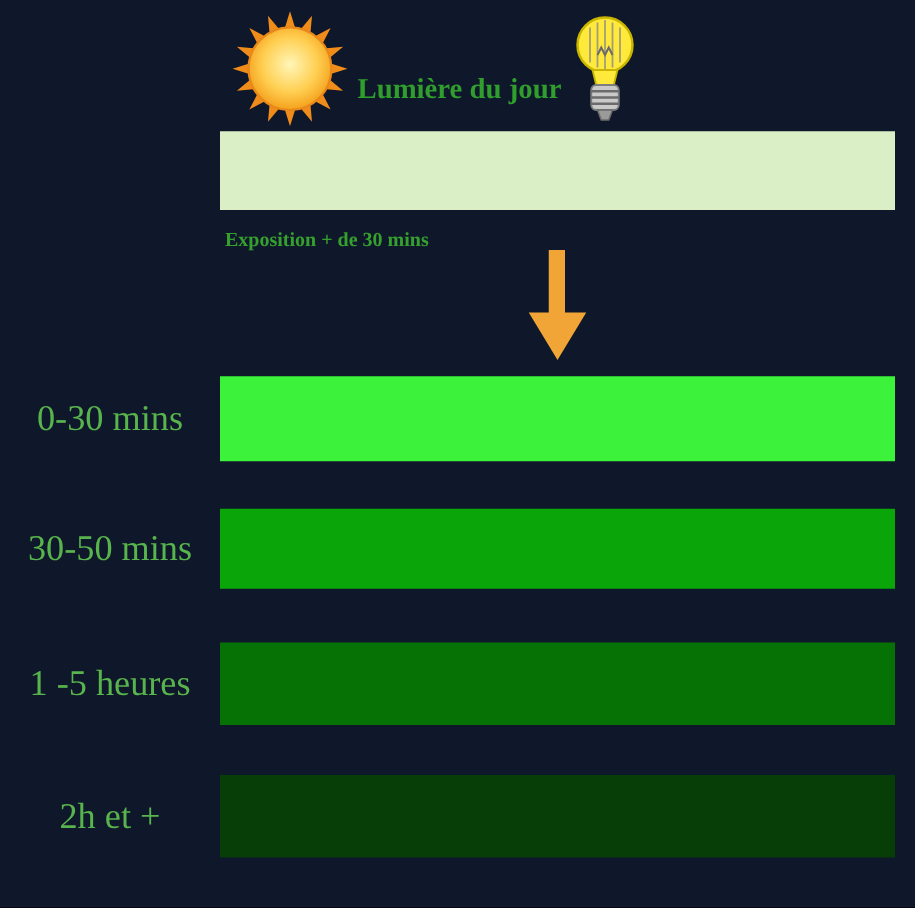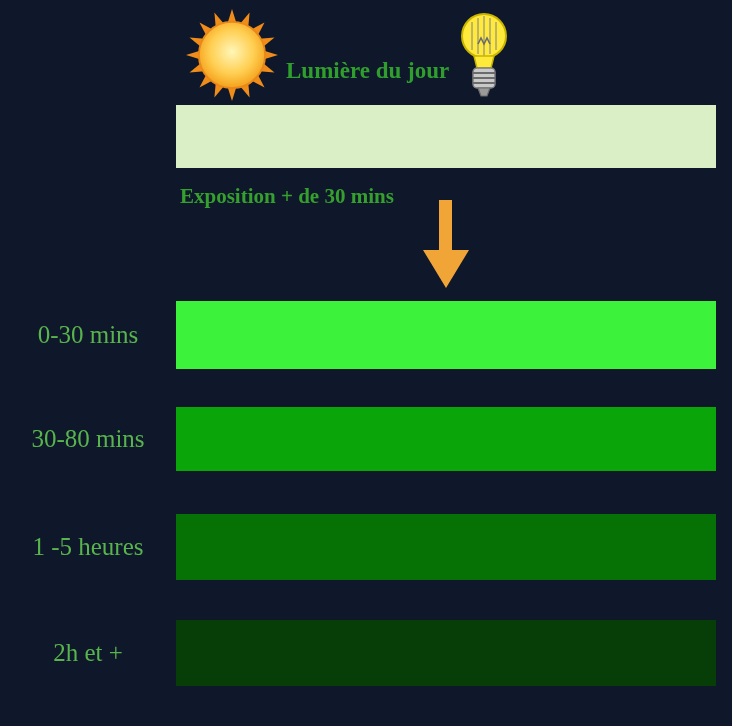--- a/index.html
+++ b/index.html
@@ -20,32 +20,32 @@
     font-size:23px;
     white-space:nowrap;
   }
   .daylight-label{left:286px;top:58px;}
   .artificial-label{left:514px;top:60px;}
   
   .bar{position:absolute;left:176px;width:540px;}
   .exposure-bar{top:105px;height:63px;}
   .exposure-label{
     position:absolute;left:180px;top:184px;
-    color:#36a02e;font-weight:bold;font-size:21px;
+    color:#36a02e;font-weight:bold;font-size:16px;
     white-space:nowrap;
   }
   .arrow{position:absolute;left:416px;top:200px;width:60px;height:90px;}
   .row-bar-1{top:301px;height:68px;}
   .row-bar-2{top:407px;height:64px;}
   .row-bar-3{top:514px;height:66px;}
   .row-bar-4{top:620px;height:66px;}
   .row-label{
     position:absolute;left:0;width:176px;
     display:flex;align-items:center;justify-content:center;
-    color:#58b44c;font-size:25px;
+    color:#58b44c;font-size:29px;
     white-space:nowrap;
   }
   .row-label-1{top:301px;height:68px;}
   .row-label-2{top:407px;height:64px;}
   .row-label-3{top:514px;height:66px;}
   .row-label-4{top:620px;height:66px;}
 </style>
 </head>
 <body>
 
@@ -108,21 +108,21 @@
   <div class="exposure-label">Exposition + de 30 mins</div>
 
   <svg class="arrow" viewBox="0 0 60 90">
     <rect x="23" y="0" width="13" height="52" fill="#f2a537"></rect>
     <polygon points="7,50 53,50 30,88" fill="#f2a537"></polygon>
   </svg>
 
   <div class="row-label row-label-1">0-30 mins</div>
   <div class="bar row-bar-1" style="background-color: rgb(61, 242, 58);"></div>
 
-  <div class="row-label row-label-2">30-80 mins</div>
+  <div class="row-label row-label-2">30-50 mins</div>
   <div class="bar row-bar-2" style="background-color: rgb(10, 165, 9);"></div>
 
   <div class="row-label row-label-3">1 -5 heures</div>
   <div class="bar row-bar-3" style="background-color: rgb(6, 114, 6);"></div>
 
   <div class="row-label row-label-4">2h et +</div>
   <div class="bar row-bar-4" style="background-color: rgb(7, 61, 6);"></div>
 
 </div>
 

